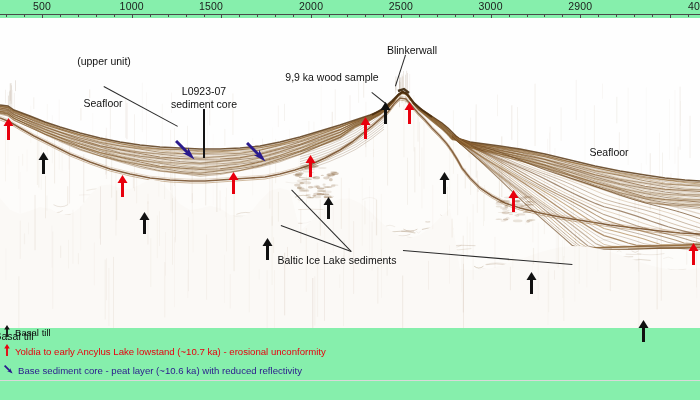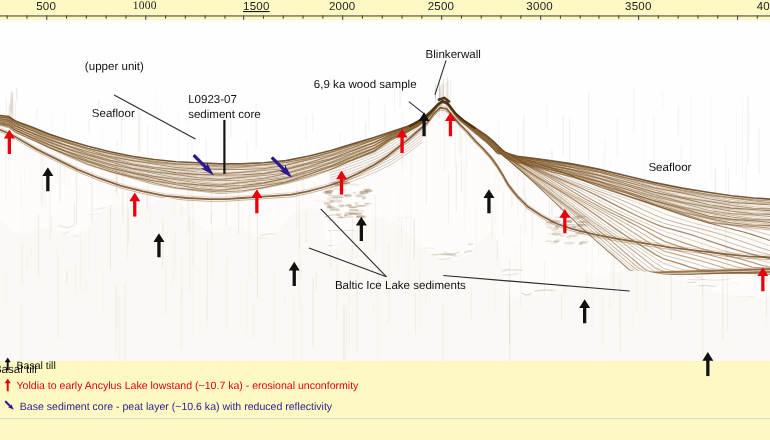--- a/index.html
+++ b/index.html
@@ -5,21 +5,21 @@
 <style>
   html, body {
     margin: 0;
     padding: 0;
     background: #ffffff;
   }
   #stage {
     position: relative;
     width: 700px;
     height: 400px;
-    background: #fef9c3;
+    background: #86efac;
     font-family: "Liberation Sans", sans-serif;
     overflow: hidden;
   }
 
   
   #axis-area {
     position: absolute;
     left: 0; top: 0;
     width: 700px; height: 18px;
   }
@@ -60,21 +60,21 @@
   }
 
   
   .anno {
     position: absolute;
     font-size: 10.5px;
     color: #111111;
     line-height: 12.5px;
     white-space: pre;
   }
-  .anno.center { transform: translateX(-50%); }
+  .anno.center { text-align: center; transform: translateX(-50%); }
 
   
   .leader {
     position: absolute;
     background: #2b2b2b;
     transform-origin: 0 0;
     height: 1px;
   }
   .corebar {
     position: absolute;
@@ -154,26 +154,26 @@
         <div class="tick major" style="left: 580.3px;"></div>
         <div class="tick minor" style="left: 598.2px;"></div>
         <div class="tick minor" style="left: 616.2px;"></div>
         <div class="tick minor" style="left: 634.1px;"></div>
         <div class="tick minor" style="left: 652.1px;"></div>
         <div class="tick major" style="left: 670px;"></div>
         <div class="tick minor" style="left: 687.9px;"></div>
       </div>
     <div id="tick-labels">
         <div class="tick-label" style="left: 42px;">500</div>
-        <div class="tick-label" style="left: 131.7px; font-family: Liberation Serif, serif;">1000</div>
-        <div class="tick-label" style="left: 233px; text-decoration: underline;">1500</div>
+        <div class="tick-label" style="left: 131.7px;">1000</div>
+        <div class="tick-label" style="left: 211px;">1500</div>
         <div class="tick-label" style="left: 311.1px;">2000</div>
         <div class="tick-label" style="left: 400.9px;">2500</div>
         <div class="tick-label" style="left: 490.6px; text-align: right;">3000</div>
-        <div class="tick-label" style="left: 580.3px;">3500</div>
+        <div class="tick-label" style="left: 580.3px;">2900</div>
         <div class="tick-label" style="left: 700px; text-align: center;">4000</div>
       </div>
   </div>
 
   <div id="panel">
     <svg id="seismic" viewBox="0 0 700 310" preserveAspectRatio="none">
         <rect x="0" y="0" width="700" height="310" fill="#fdfcfa"></rect>
         <path d="M0,87 L8,88 L14,92 L22,95 L30,98 L45,104 L60,109 L80,115 L100,120 L120,124 L140,127 L160,129 L180,130 L200,131 L220,131 L240,130 L260,128 L280,124 L300,119 L320,113 L340,107 L355,102 L370,97 L380,93 L388,88 L394,82 L398,77 L402,74 L406,75 L410,80 L414,85 L418,89 L424,93 L430,97 L436,101 L442,105 L448,110 L452,114 L456,118 L460,121 L470,124 L485,126 L500,128 L520,131 L545,136 L570,142 L595,148 L620,153 L645,157 L665,160 L685,162 L700,163 L700,0 L0,0 Z" fill="#fefefe"></path>
         <g>
           <path d="M0,87.47625 L8,88.84794233598573 L14,93.02579517079526 L22,96.0504689776409 L30,98.84743994011693 L45,104.31823737278691 L60,109.40486775622202 L80,116.29308393192457 L100,121.20730924262088 L120,124.61578188496675 L140,128.22806152361056 L160,130.79907888827464 L180,131.18503900680076 L200,132.09825637661416 L220,132.77558686875355 L240,131.45437524582746 L260,128.66529222093968 L280,125.08735403626274 L300,120.42693796420225 L320,113.59285534948971 L340,107.3745696160842 L355,102.66990649085189 L370,97.7612412924703 L380,93.3740141460168 L388,87.95251022753231 L394,81.68545131832009 L398,76.5668461883529 L402,73.53066767281568 L406,74.5717759644733 L410,79.7022084114966 L414,84.88262443983056 L418,89.09029301919243 L424,93.40410265272642 L430,97.65462910919999 L436,101.78535331508947 L442,105.77384983729357 L448,110.63816877202729 L452,114.5040452942143 L456,118.13272111235929 L460,120.99325804270384 L470,123.82876278436656 L485,126.26320810301098 L500,128.9524254464776 L520,131.82031246607758 L545,136.3601786960857 L570,143.42651850100415 L595,149.0932542914756 L620,153.9919051553017 L645,158.99879416998837 L665,161.42046944537162 L685,163.03734484721895 L700,164.58367785015142" fill="none" stroke="#8a6232" stroke-width="0.94" stroke-opacity="0.22"></path>
@@ -981,26 +981,26 @@
         <path d="M300,134 Q330,126 356,112 Q372,102 384,92" fill="none" stroke="#6b4620" stroke-width="0.8" stroke-opacity="0.3" transform="translate(0,14.4)"></path>
         <path d="M300,134 Q330,126 356,112 Q372,102 384,92" fill="none" stroke="#6b4620" stroke-width="0.8" stroke-opacity="0.3" transform="translate(0,16.8)"></path>
         <path d="M300,134 Q330,126 356,112 Q372,102 384,92" fill="none" stroke="#6b4620" stroke-width="0.8" stroke-opacity="0.3" transform="translate(0,19.2)"></path>
       </svg>
     <div id="overlay">
         <div class="anno center" style="left: 104px; top: 37px;"><div>(upper unit)</div></div>
         <div class="leader" style="left: 104px; top: 68px; width: 84.1px; transform: rotate(28.39deg);"></div>
         <div class="anno center" style="left: 103px; top: 79px;"><div>Seafloor</div></div>
         <div class="anno center" style="left: 204px; top: 67px;"><div>L0923-07</div><div>sediment core</div></div>
         <div class="corebar" style="left: 203px; top: 91px; height: 49px;"></div>
-        <div class="anno center" style="left: 332px; top: 53px;"><div>6,9 ka wood sample</div></div>
+        <div class="anno center" style="left: 332px; top: 53px;"><div>9,9 ka wood sample</div></div>
         <div class="leader" style="left: 372px; top: 74px; width: 19.2px; transform: rotate(38.66deg);"></div>
         <div class="anno center" style="left: 412px; top: 26px;"><div>Blinkerwall</div></div>
         <div class="leader" style="left: 406px; top: 37px; width: 32.6px; transform: rotate(107.88deg);"></div>
         <div class="anno center" style="left: 609px; top: 128px;"><div>Seafloor</div></div>
-        <div class="anno center" style="left: 364px; top: 236px;"><div>Baltic Ice Lake sediments</div></div>
+        <div class="anno center" style="left: 337px; top: 236px;"><div>Baltic Ice Lake sediments</div></div>
         <div class="leader" style="left: 351px; top: 234px; width: 86.3px; transform: rotate(-134.06deg);"></div>
         <div class="leader" style="left: 351px; top: 234px; width: 74.7px; transform: rotate(-159.62deg);"></div>
         <div class="leader" style="left: 403px; top: 232px; width: 169.6px; transform: rotate(4.74deg);"></div>
         <div class="anno center" style="left: 14px; top: 312px;"><div>Basal till</div></div>
         <div class="arrow" style="left: 3px; top: 100px;">
           <svg width="11" height="22" viewBox="0 0 11 22">
             <path d="M5.5 0 L10.5 8 L7 8 L7 22 L4 22 L4 8 L0.5 8 Z" fill="#e8000d"></path>
           </svg>
         </div>
         <div class="arrow" style="left: 117px; top: 157px;">

